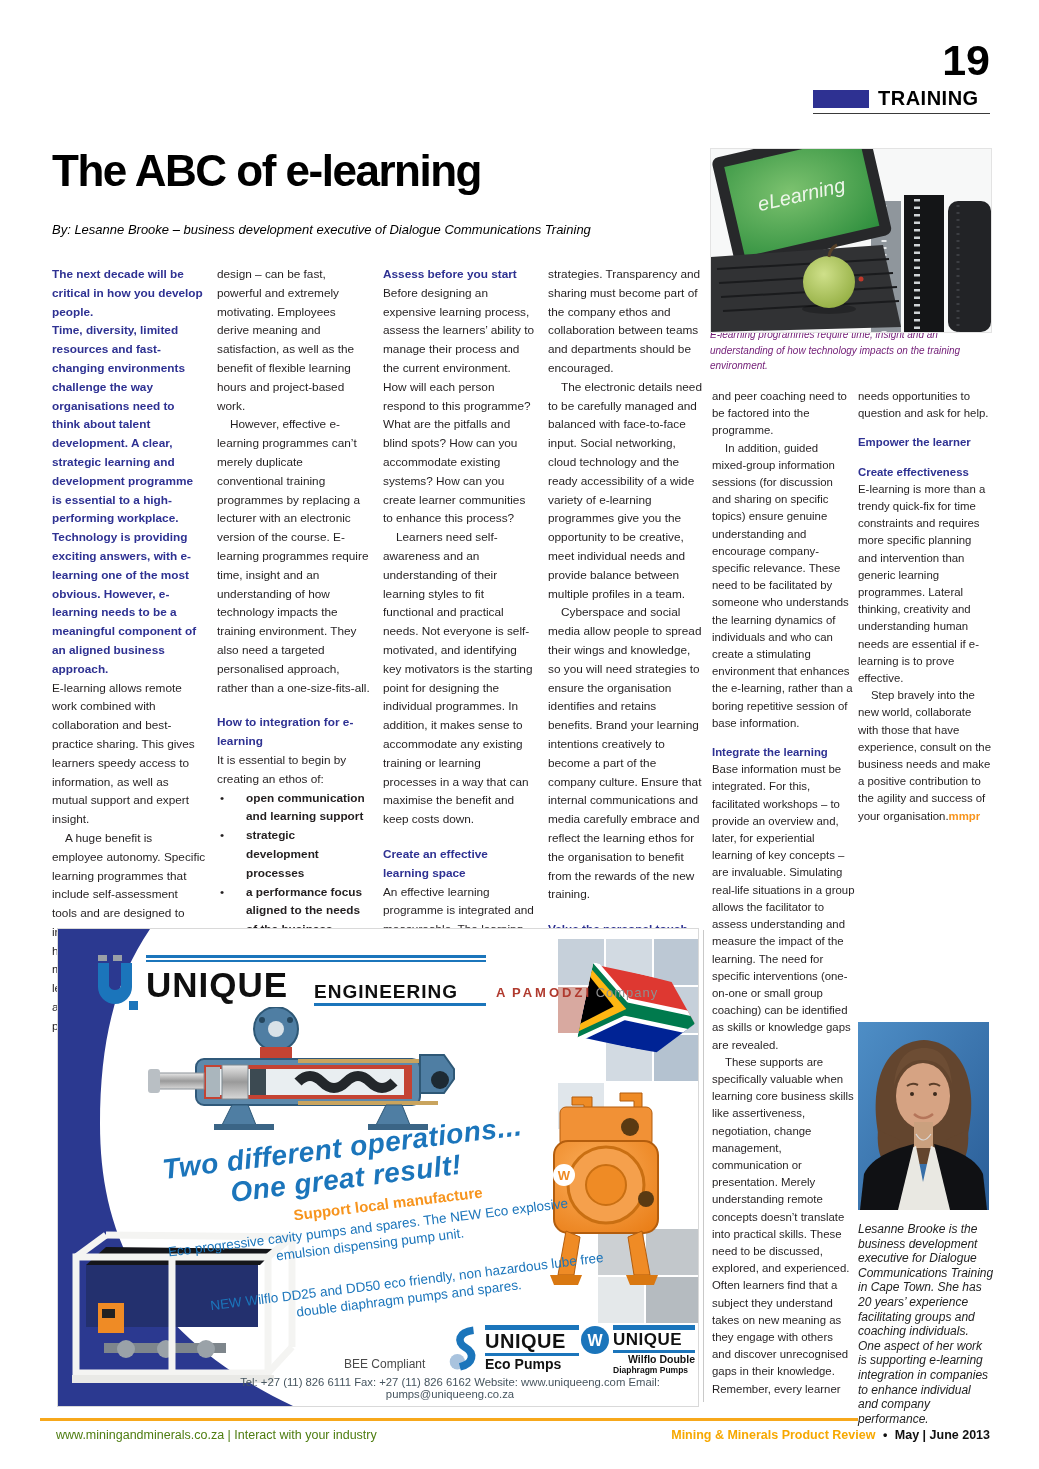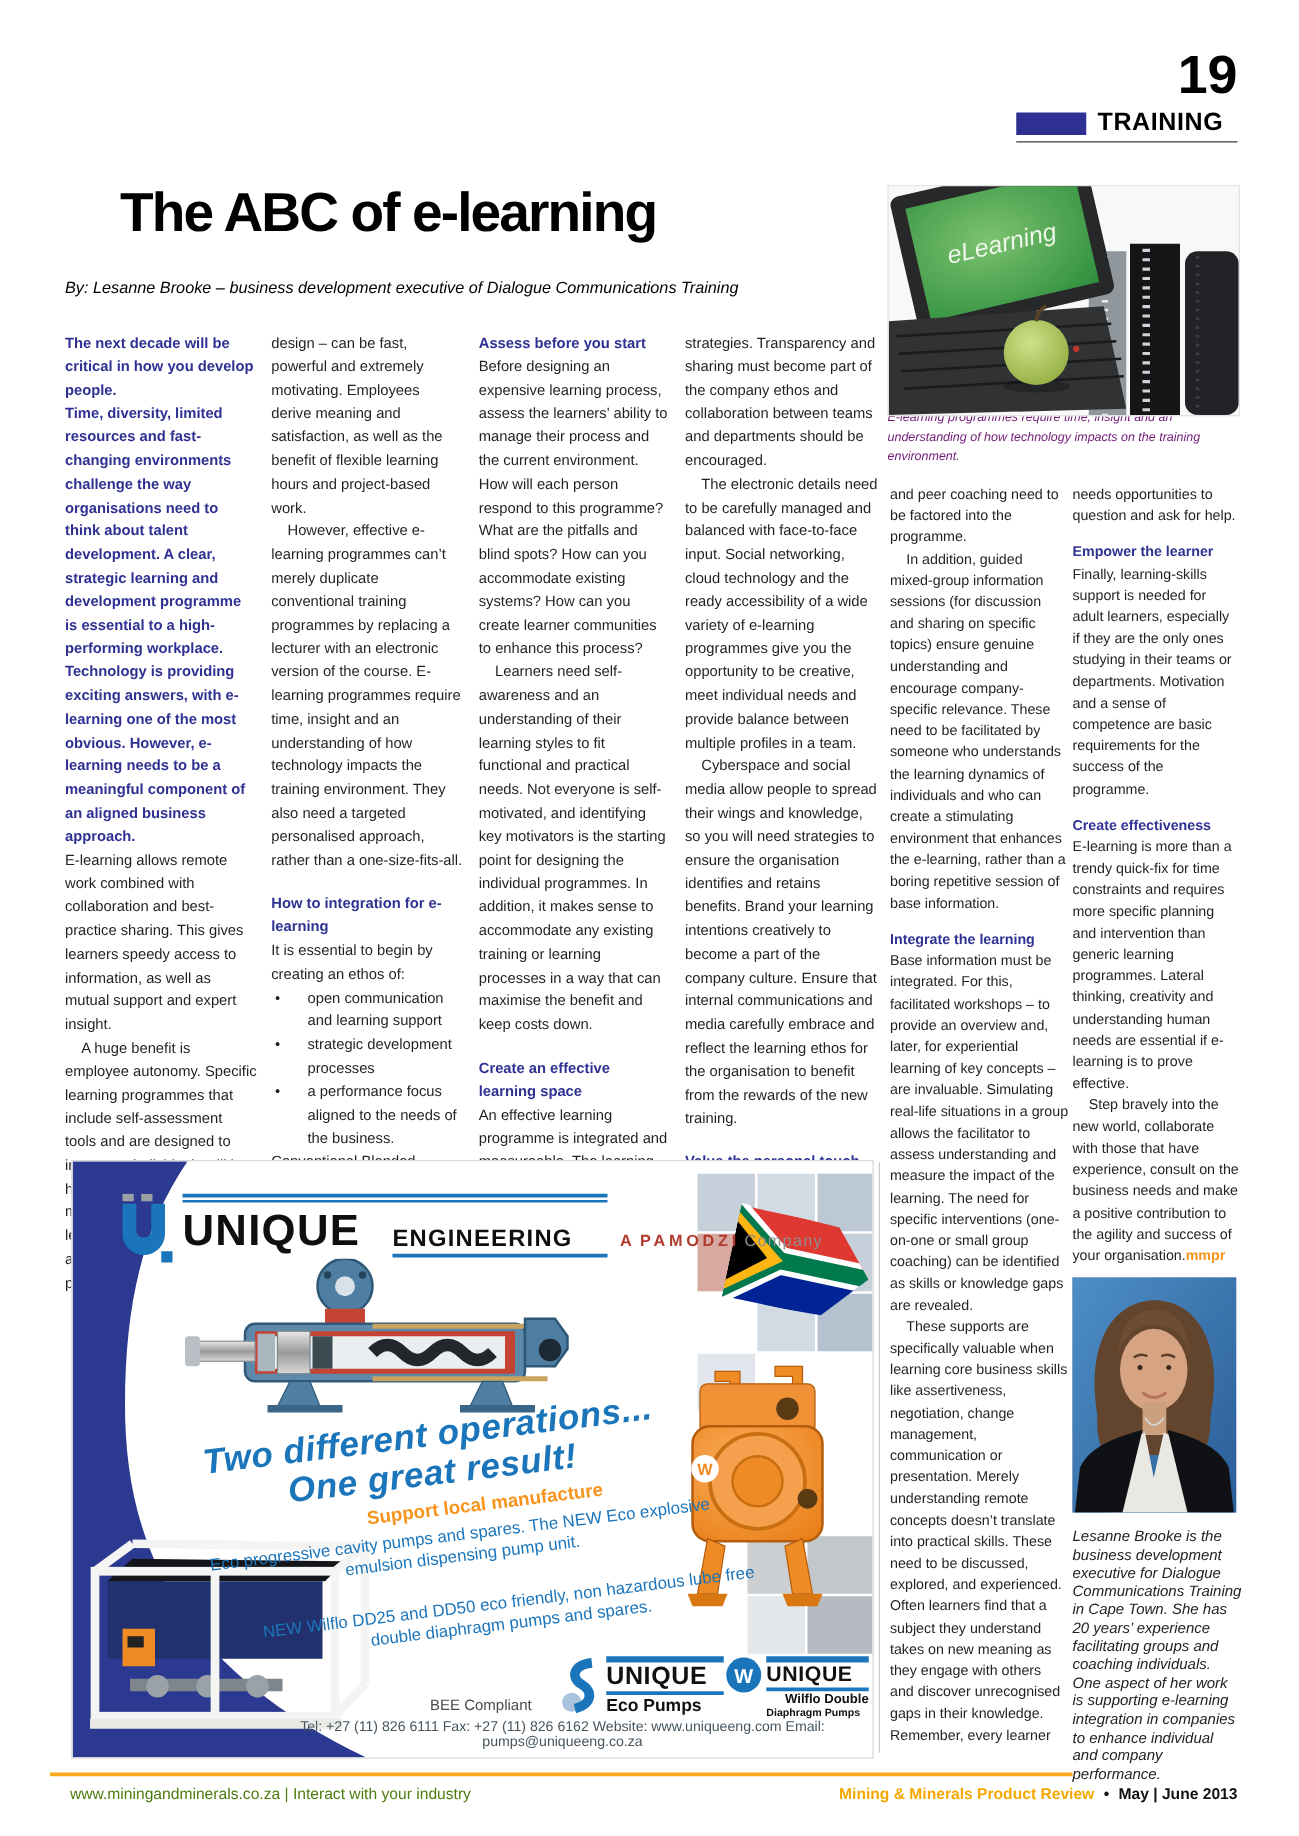--- a/index.html
+++ b/index.html
@@ -7,37 +7,37 @@
   .page{position:absolute;inset:0;background:#fff;overflow:hidden;}
 
   
   .pagenum{position:absolute;top:36px;right:49px;font-size:43px;font-weight:bold;color:#000;}
   .training-row{position:absolute;top:87px;left:813px;width:177px;display:flex;align-items:center;gap:9px;}
   .training-bar{width:56px;height:18px;background:#2e3192;}
   .training-label{font-size:20px;font-weight:bold;letter-spacing:.5px;color:#000;}
   .header-rule{position:absolute;top:113px;left:813px;width:177px;height:1px;background:#3a3a3a;}
 
   
-  .title{position:absolute;left:52px;top:146px;font-size:44px;font-weight:bold;letter-spacing:-1.5px;color:#000;margin-left:44px;}
+  .title{position:absolute;left:52px;top:146px;font-size:44px;font-weight:bold;letter-spacing:-1.5px;color:#000;}
   .byline{position:absolute;left:52px;top:222px;font-size:13px;font-style:italic;color:#000;}
 
   
   .col{position:absolute;top:265px;width:154px;font-size:11.8px;line-height:18.8px;color:#231f20;z-index:1;}
   .col0{left:52px}.col1{left:217px}.col2{left:383px}.col3{left:548px}
   .col-r{position:absolute;top:388px;width:143px;font-size:11.4px;line-height:17.2px;color:#231f20;z-index:1;}
   .col4{left:712px}.col5{left:858px;width:134px}
   .blk{margin:0;}
   .blk.pi{text-indent:13px;}
   .blk.intro{color:#2e3192;font-weight:bold;}
   .blk.h{color:#2e3192;font-weight:bold;margin-top:16px;}
   .col-r .blk.h{margin-top:12px;}
   .blk.h:first-child{margin-top:0;}
   .blk.bullet{display:flex;}
   .blk.bullet .dot{flex:none;width:26px;padding-left:3px;}
-  .blk.bullet .btx{flex:1;}
+  .blk.bullet .btx{flex:1;font-weight:bold;}
   .suffix{color:#f7941d;font-weight:bold;}
 
   
   .photo{position:absolute;left:710px;top:148px;width:280px;height:183px;background:#f7f8f8;border:1px solid #e3e3e3;z-index:2;}
   .photo svg{display:block;}
   .photo-caption{position:absolute;left:710px;top:327px;width:284px;font-size:10px;line-height:15.5px;font-style:italic;color:#701a75;}
 
   
   .portrait{position:absolute;left:858px;top:1022px;width:131px;height:188px;z-index:3;background:#2a5d97;}
   .portrait-caption{position:absolute;left:858px;top:1222px;width:136px;font-size:12px;line-height:14.6px;font-style:italic;color:#222;z-index:3;background:#fff;}
@@ -144,21 +144,20 @@
   <div class="col-r col4">
       <div class="blk p">and peer coaching need to be factored into the programme.</div>
       <div class="blk pi">In addition, guided mixed-group information sessions (for discussion and sharing on specific topics) ensure genuine understanding and encourage company-specific relevance. These need to be facilitated by someone who understands the learning dynamics of individuals and who can create a stimulating environment that enhances the e-learning, rather than a boring repetitive session of base information.</div>
       <div class="blk h">Integrate the learning</div>
       <div class="blk p">Base information must be integrated. For this, facilitated workshops – to provide an overview and, later, for experiential learning of key concepts – are invaluable. Simulating real-life situations in a group allows the facilitator to assess understanding and measure the impact of the learning. The need for specific interventions (one-on-one or small group coaching) can be identified as skills or knowledge gaps are revealed.</div>
       <div class="blk pi">These supports are specifically valuable when learning core business skills like assertiveness, negotiation, change management, communication or presentation. Merely understanding remote concepts doesn’t translate into practical skills. These need to be discussed, explored, and experienced. Often learners find that a subject they understand takes on new meaning as they engage with others and discover unrecognised gaps in their knowledge. Remember, every learner</div>
     </div>
   <div class="col-r col5">
       <div class="blk p">needs opportunities to question and ask for help.</div>
       <div class="blk h">Empower the learner</div>
-      <div class="blk p">Finally, learning-skills support is needed for adult learners, especially if they are the only ones studying in their teams or departments. Motivation and a sense of competence are basic requirements for the success of the programme.</div>
       <div class="blk h">Create effectiveness</div>
       <div class="blk p">E-learning is more than a trendy quick-fix for time constraints and requires more specific planning and intervention than generic learning programmes. Lateral thinking, creativity and understanding human needs are essential if e-learning is to prove effective.</div>
       <div class="blk pi">Step bravely into the new world, collaborate with those that have experience, consult on the business needs and make a positive contribution to the agility and success of your organisation.<span class="suffix">mmpr</span></div>
     </div>
 
   <div class="photo">
     <svg width="280" height="183" viewBox="0 0 280 183">
       <defs>
         <radialGradient id="scr" cx="42%" cy="42%" r="80%">
           <stop offset="0" stop-color="#7cc26f"></stop>

